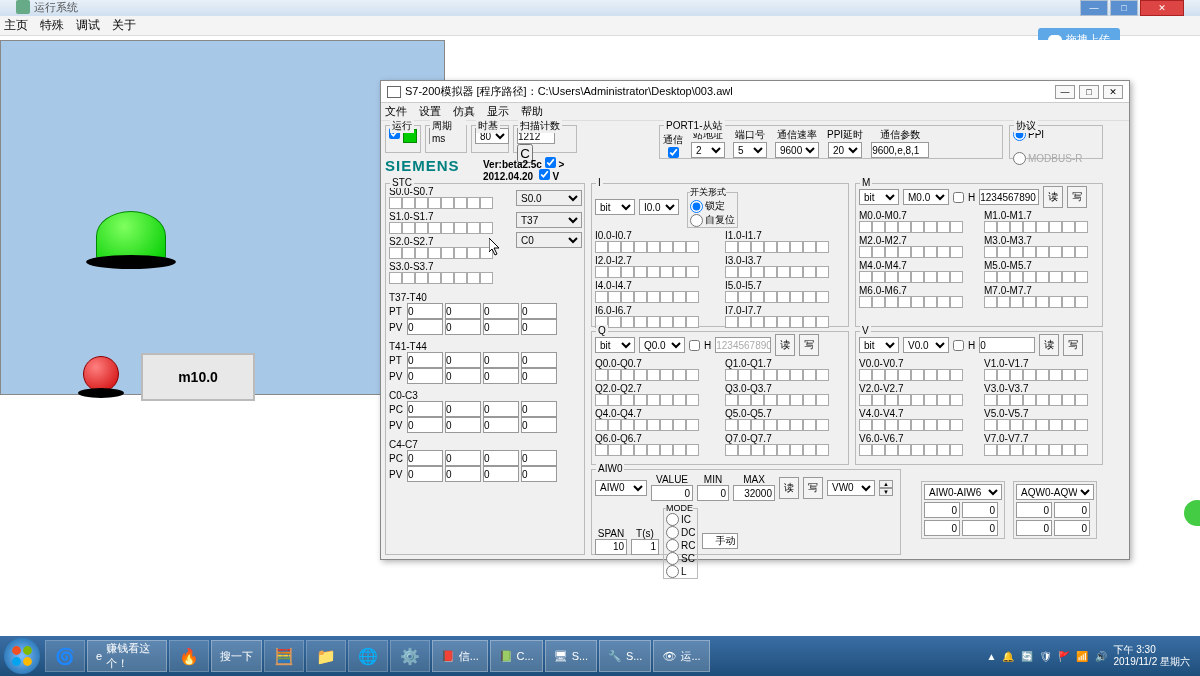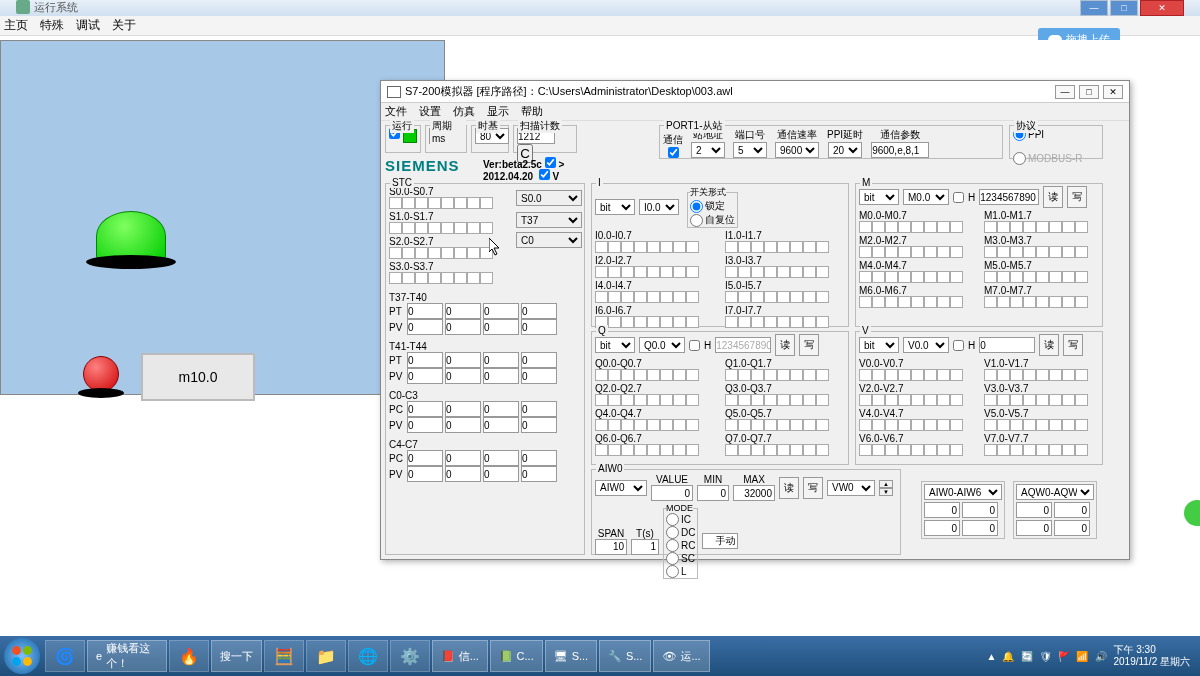--- a/index.html
+++ b/index.html
@@ -25,21 +25,21 @@
 .canvas-area { position: absolute; top: 40px; left: 0; width: 445px; height: 355px; background: #a8c8e8; border: 1px solid #888; }
 .green-lamp { position: absolute; top: 170px; left: 95px; }
 .lamp-dome { width: 70px; height: 50px; background: radial-gradient(circle at 40% 30%, #7fff5f, #0c0); border-radius: 50% 50% 10% 10%; border: 1px solid #080; }
 .lamp-base { width: 90px; height: 14px; background: #000; border-radius: 50%; margin: -6px 0 0 -10px; }
 .q-label { position: absolute; top: 190px; left: 190px; font-size: 32px; font-family: monospace; }
 
 .red-lamp { position: absolute; top: 315px; left: 82px; }
 .red-dome { width: 36px; height: 36px; background: radial-gradient(circle at 35% 30%, #ff8080, #c00); border-radius: 50%; border: 1px solid #800; }
 .red-base { width: 46px; height: 10px; background: #000; border-radius: 50%; margin: -4px 0 0 -5px; }
 
-.m-button { position: absolute; top: 312px; left: 140px; width: 114px; height: 48px; background: #e8e8e8; border: 2px solid #bbb; display: flex; align-items: center; justify-content: center; font-size: 14px; cursor: pointer; }
+.m-button { position: absolute; top: 312px; left: 140px; width: 114px; height: 48px; background: #e8e8e8; border: 2px solid #bbb; display: flex; align-items: center; justify-content: center; font-size: 14px; cursor: pointer; font-weight: bold; }
 
 .canvas-right { position: absolute; top: 40px; left: 445px; right: 0; bottom: 0; background: #fff; }
 
 
 .sim-dialog { position: absolute; top: 80px; left: 380px; width: 750px; height: 480px; background: #f0f0f0; border: 1px solid #888; box-shadow: 2px 2px 6px rgba(0,0,0,0.3); font-size: 10px; }
 .sim-titlebar { height: 22px; background: #fff; border-bottom: 1px solid #ccc; display: flex; align-items: center; padding: 0 6px; }
 .sim-icon { width: 14px; height: 12px; border: 1px solid #666; margin-right: 4px; }
 .sim-title { flex: 1; font-size: 11px; }
 .sim-winbtns { display: flex; gap: 4px; }
 .sim-winbtn { width: 20px; height: 14px; border: 1px solid #999; background: #f8f8f8; font-size: 9px; display: flex; align-items: center; justify-content: center; cursor: pointer; }

